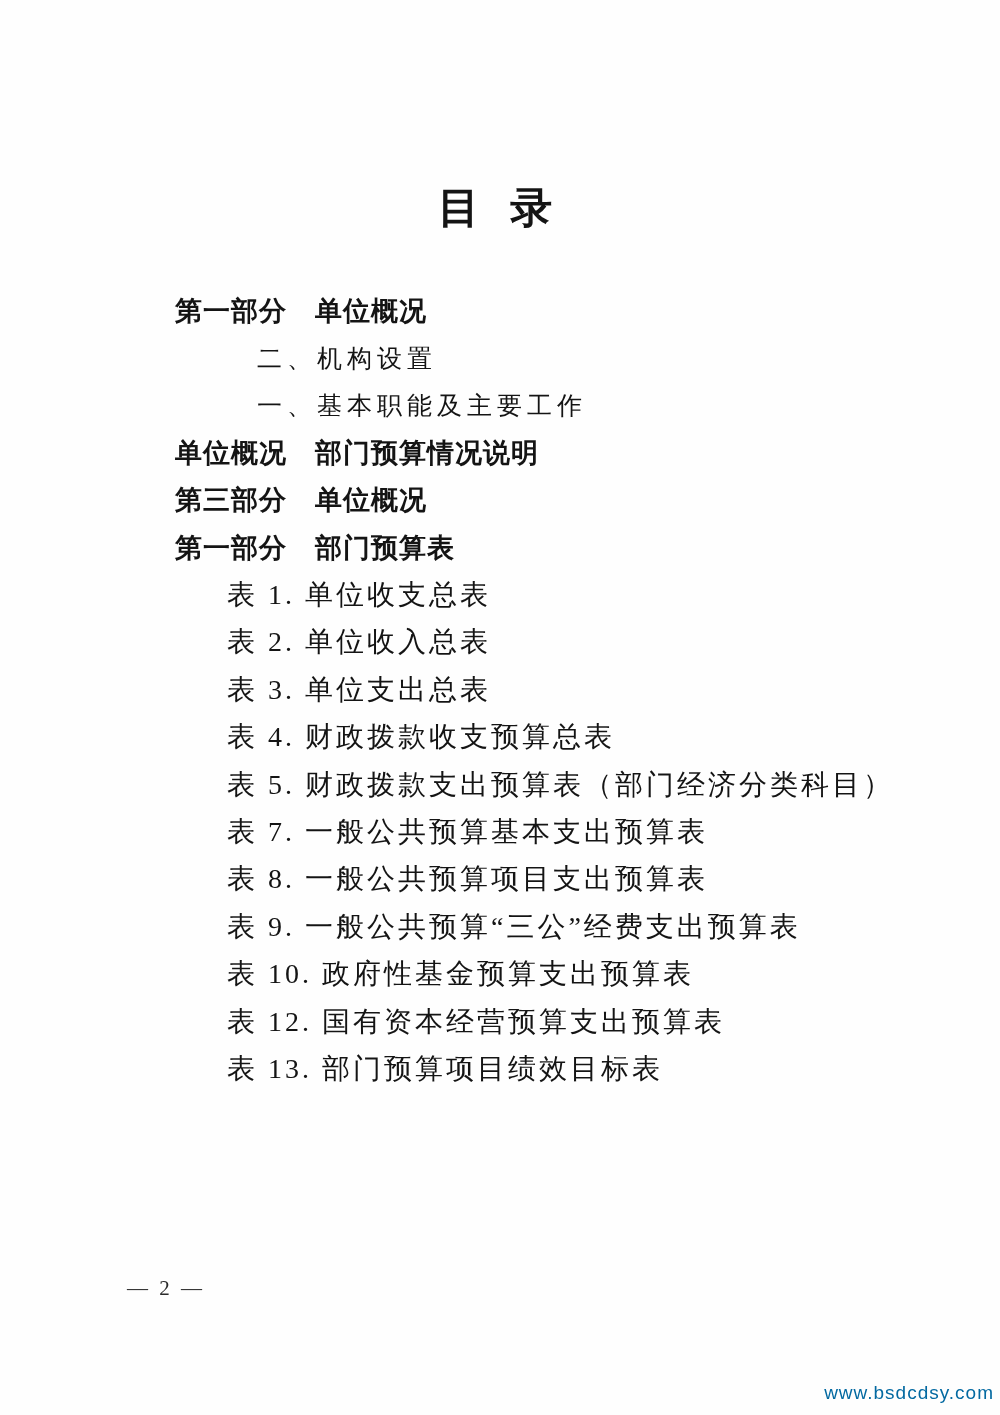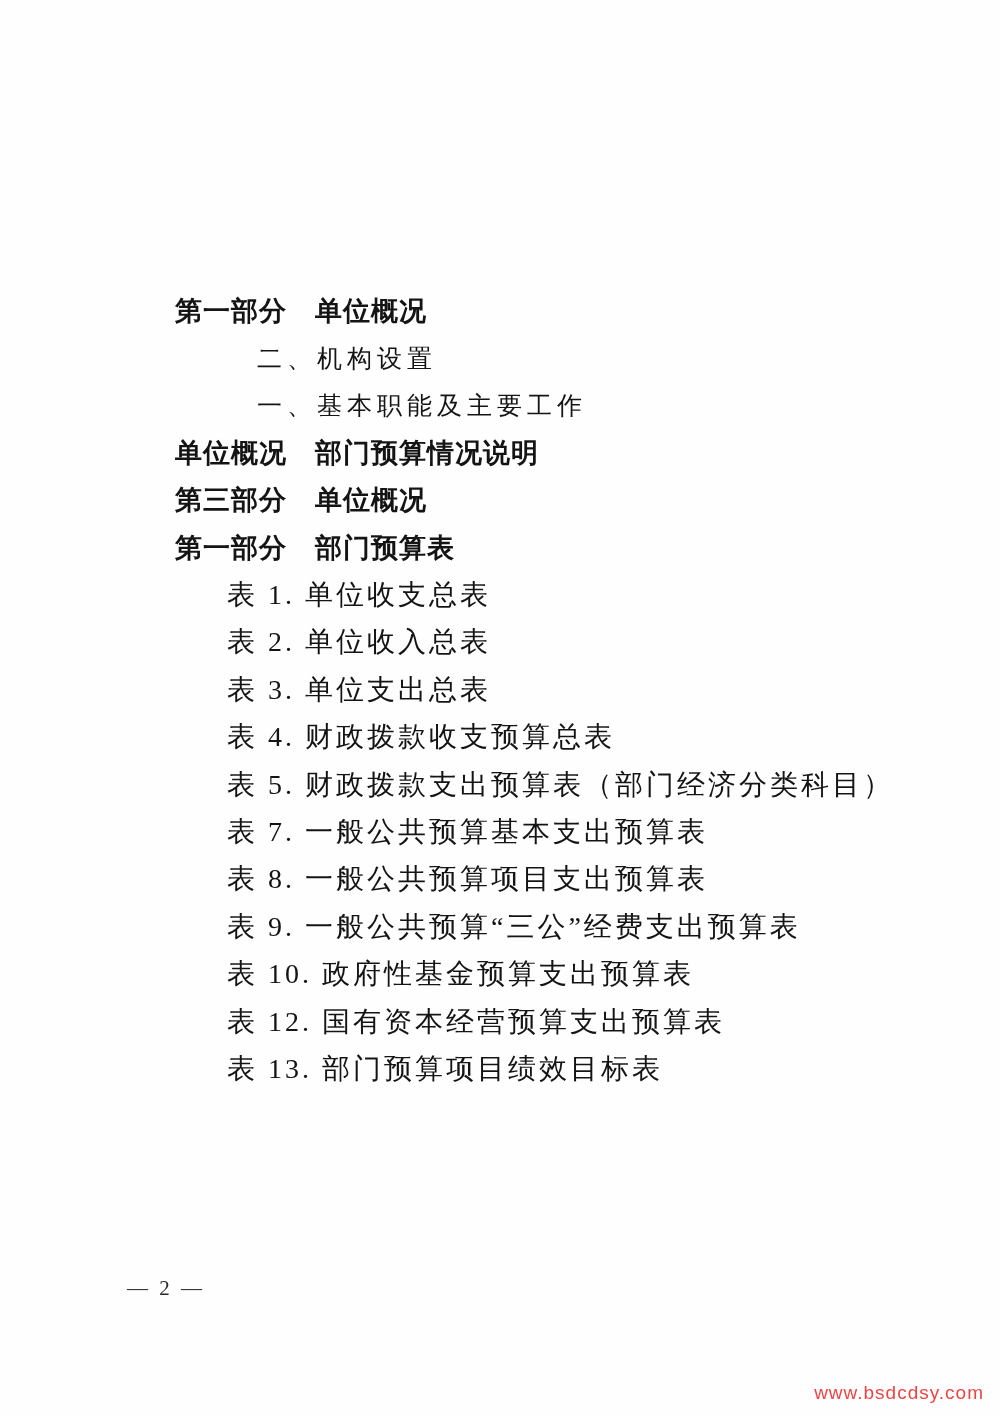--- a/index.html
+++ b/index.html
@@ -61,32 +61,33 @@
     top: 1276px;
     left: 127px;
     font-size: 21px;
     letter-spacing: 3px;
     color: #2a2a2a;
     white-space: pre;
   }
   .watermark {
     position: absolute;
     top: 1382px;
-    right: 16px;
+    right: 6px;
     font-size: 19px;
-    color: #ef4444;
+    color: #0369a1;
     letter-spacing: 1px;
     font-family: "Liberation Sans", "DejaVu Sans", sans-serif;
   }
 </style>
 </head>
 <body>
 
 <div class="page">
 
+  <div class="doc-title">目 录</div>
 
   <div class="toc">
     <div class="toc-row section">第一部分　单位概况</div>
     <div class="toc-row sub">二、机构设置</div>
     <div class="toc-row sub">一、基本职能及主要工作</div>
     <div class="toc-row section">单位概况　部门预算情况说明</div>
     <div class="toc-row section">第三部分　单位概况</div>
     <div class="toc-row section">第一部分　部门预算表</div>
     <div class="toc-row table">表 1. 单位收支总表</div>
     <div class="toc-row table">表 2. 单位收入总表</div>

